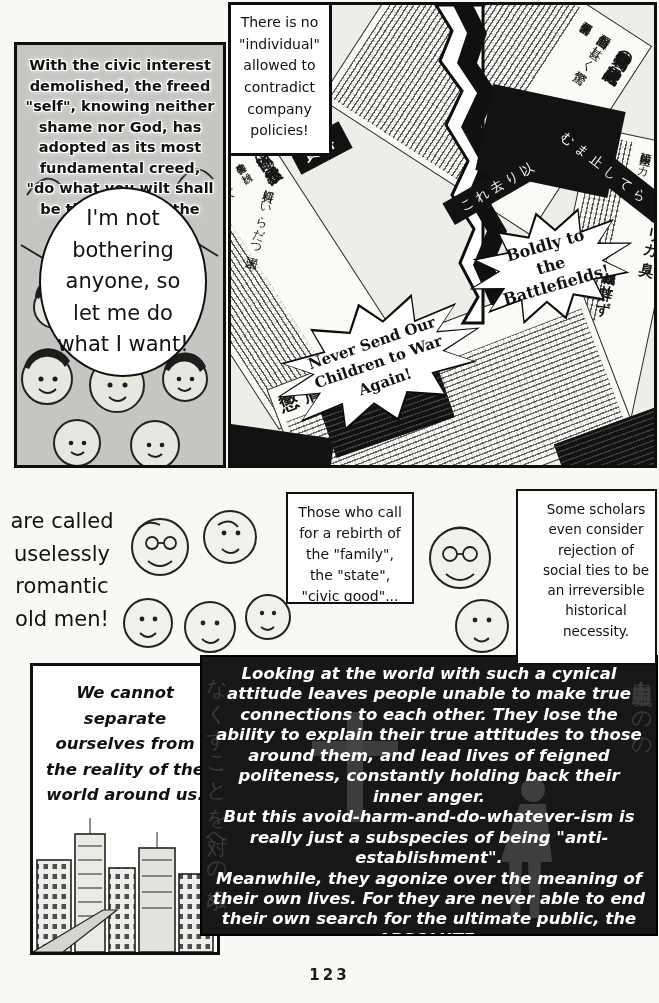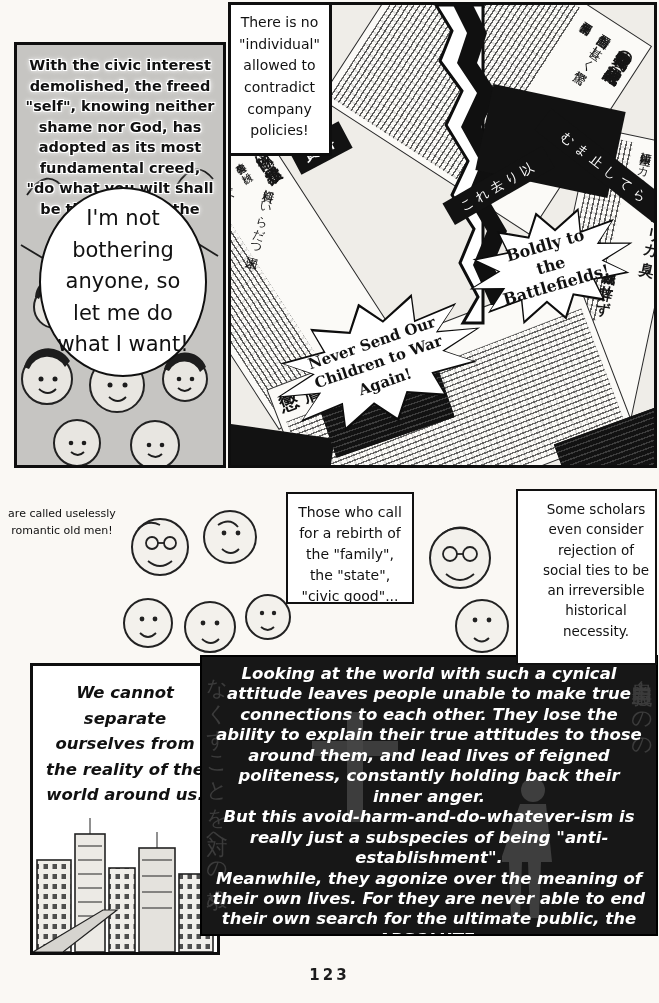--- a/index.html
+++ b/index.html
@@ -46,21 +46,21 @@
   .burst .burst-text{
     position:absolute;inset:0;display:flex;align-items:center;justify-content:center;text-align:center;
     font-family:"DejaVu Serif","Liberation Serif",serif;font-weight:bold;
   }
   #burst-battle{left:235px;top:205px;width:170px;height:112px;transform:rotate(-16deg);}
   #burst-battle .burst-text{font-size:16px;line-height:1.3;padding:0 28px;}
   #burst-children{left:40px;top:295px;width:215px;height:125px;transform:rotate(-19deg);}
   #burst-children .burst-text{font-size:15px;line-height:1.35;padding:0 30px;}
   
   .mid-caption-text{
-    position:absolute;font-size:11px;line-height:1.55;text-align:center;
+    position:absolute;font-size:21px;line-height:1.55;text-align:center;
   }
   #mid-left{left:4px;top:505px;width:116px;}
   .mid-box{
     position:absolute;background:#fff;border:2.5px solid #101010;box-sizing:border-box;z-index:5;
     font-size:14px;line-height:1.5;text-align:center;padding:8px 5px;
   }
   #mid-center{left:286px;top:492px;width:128px;height:112px;}
   #mid-right{left:516px;top:489px;width:141px;height:176px;font-size:13.5px;padding-left:24px;}
   
   #panel-city{left:30px;top:663px;width:190px;height:292px;}

